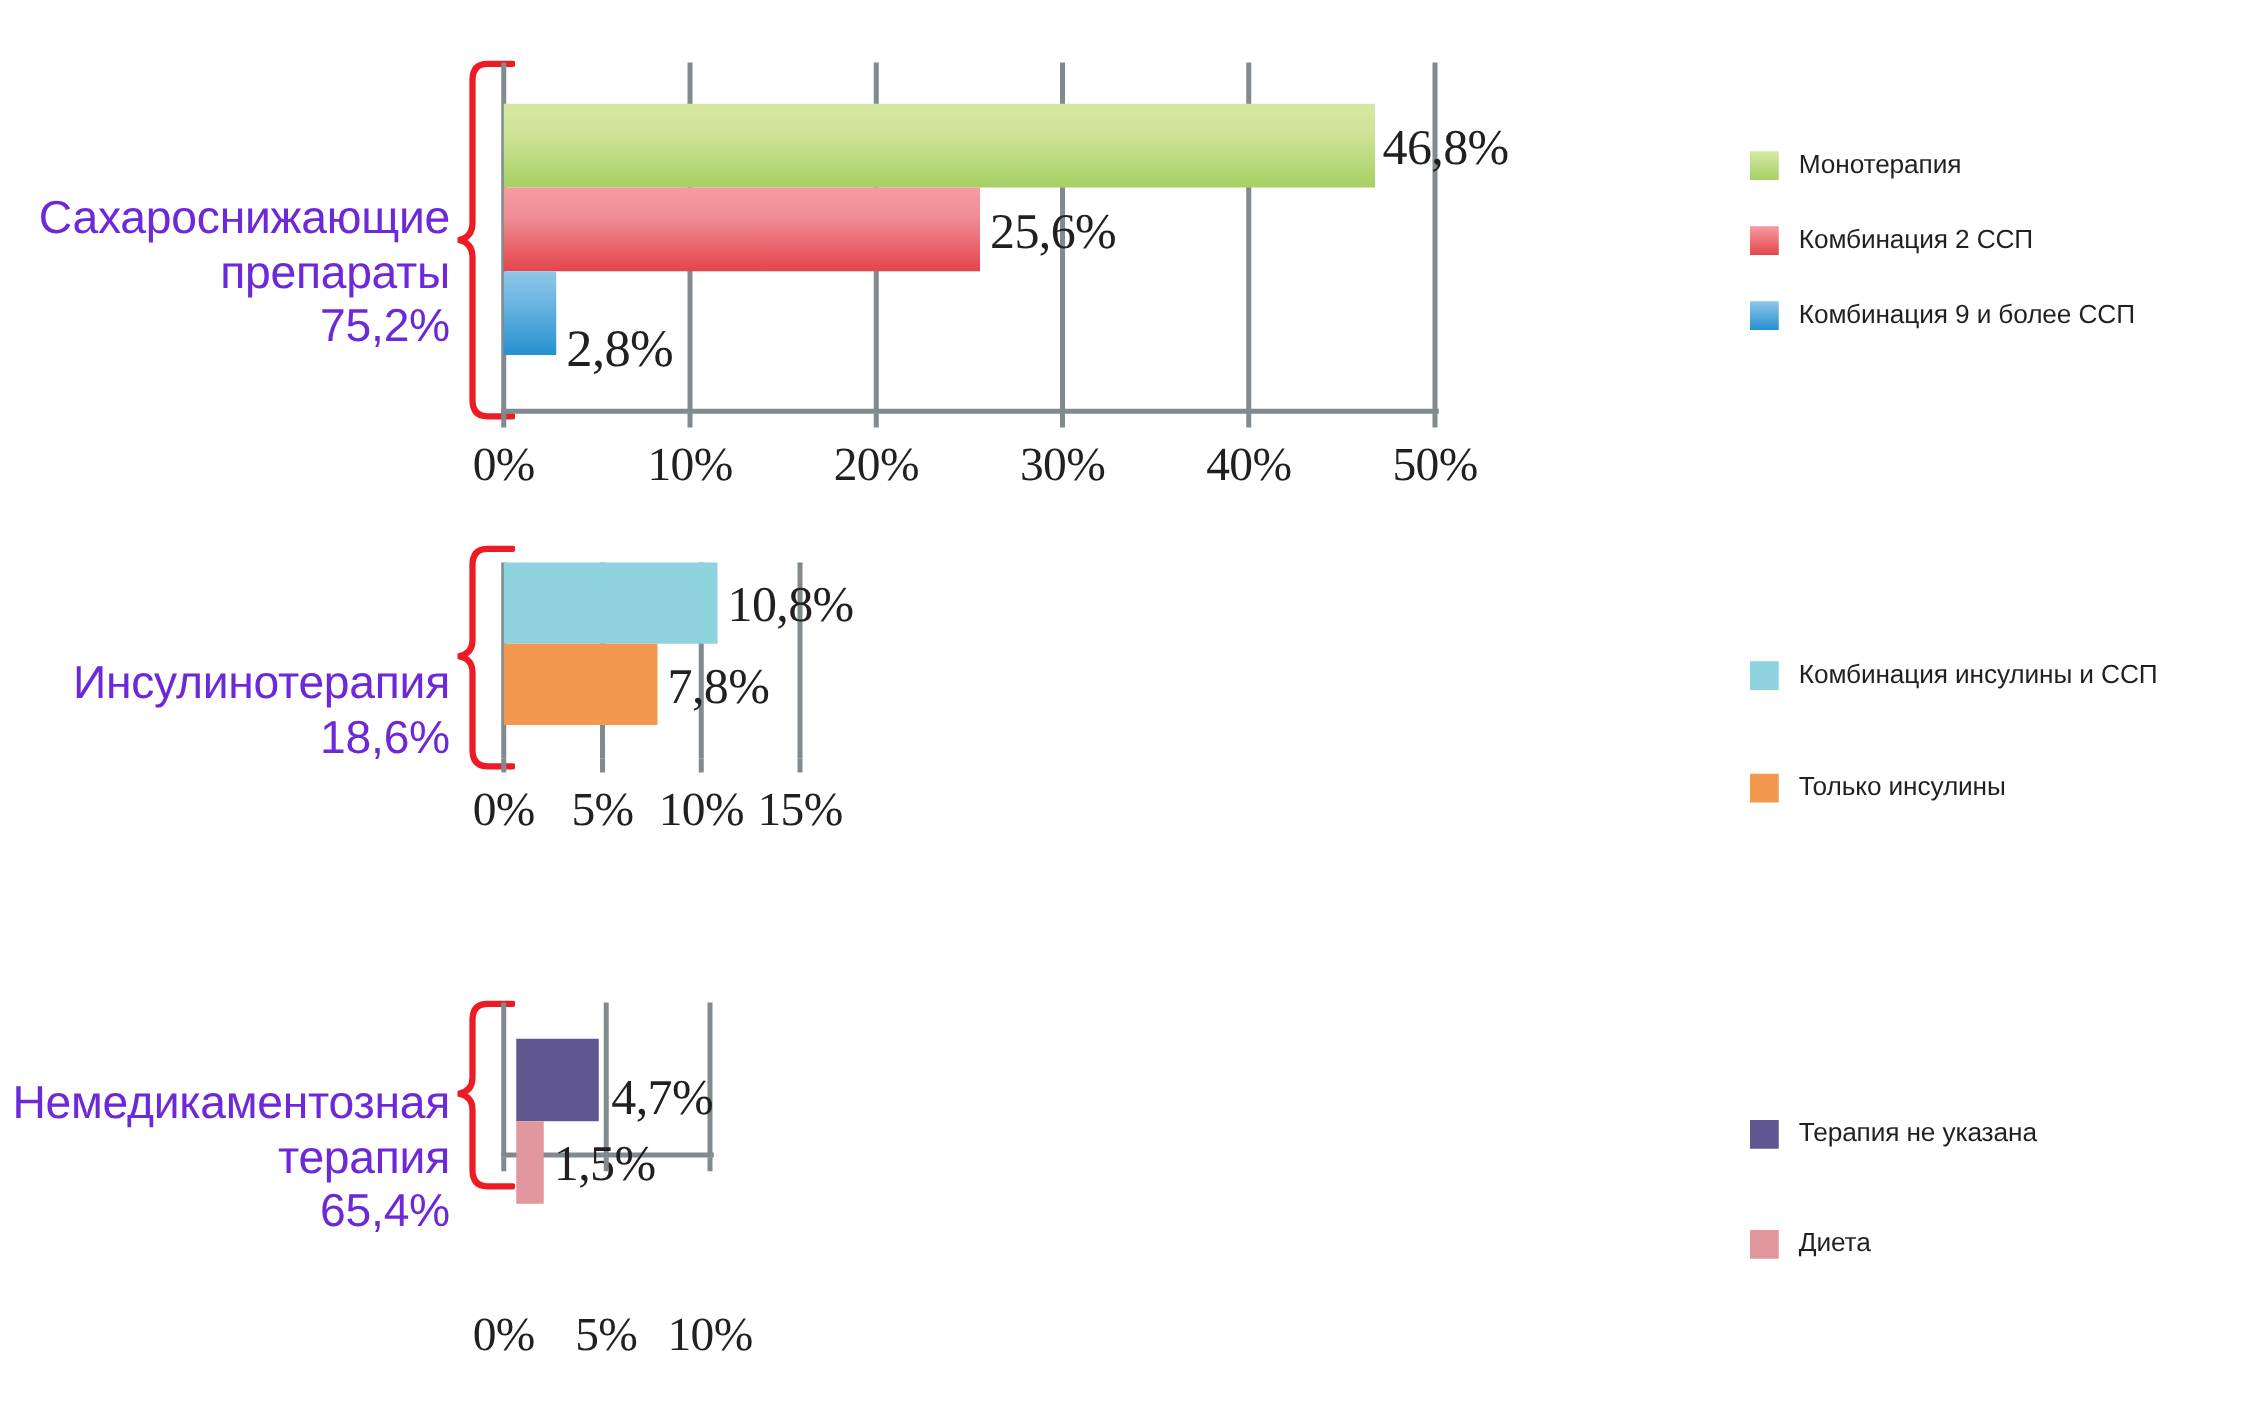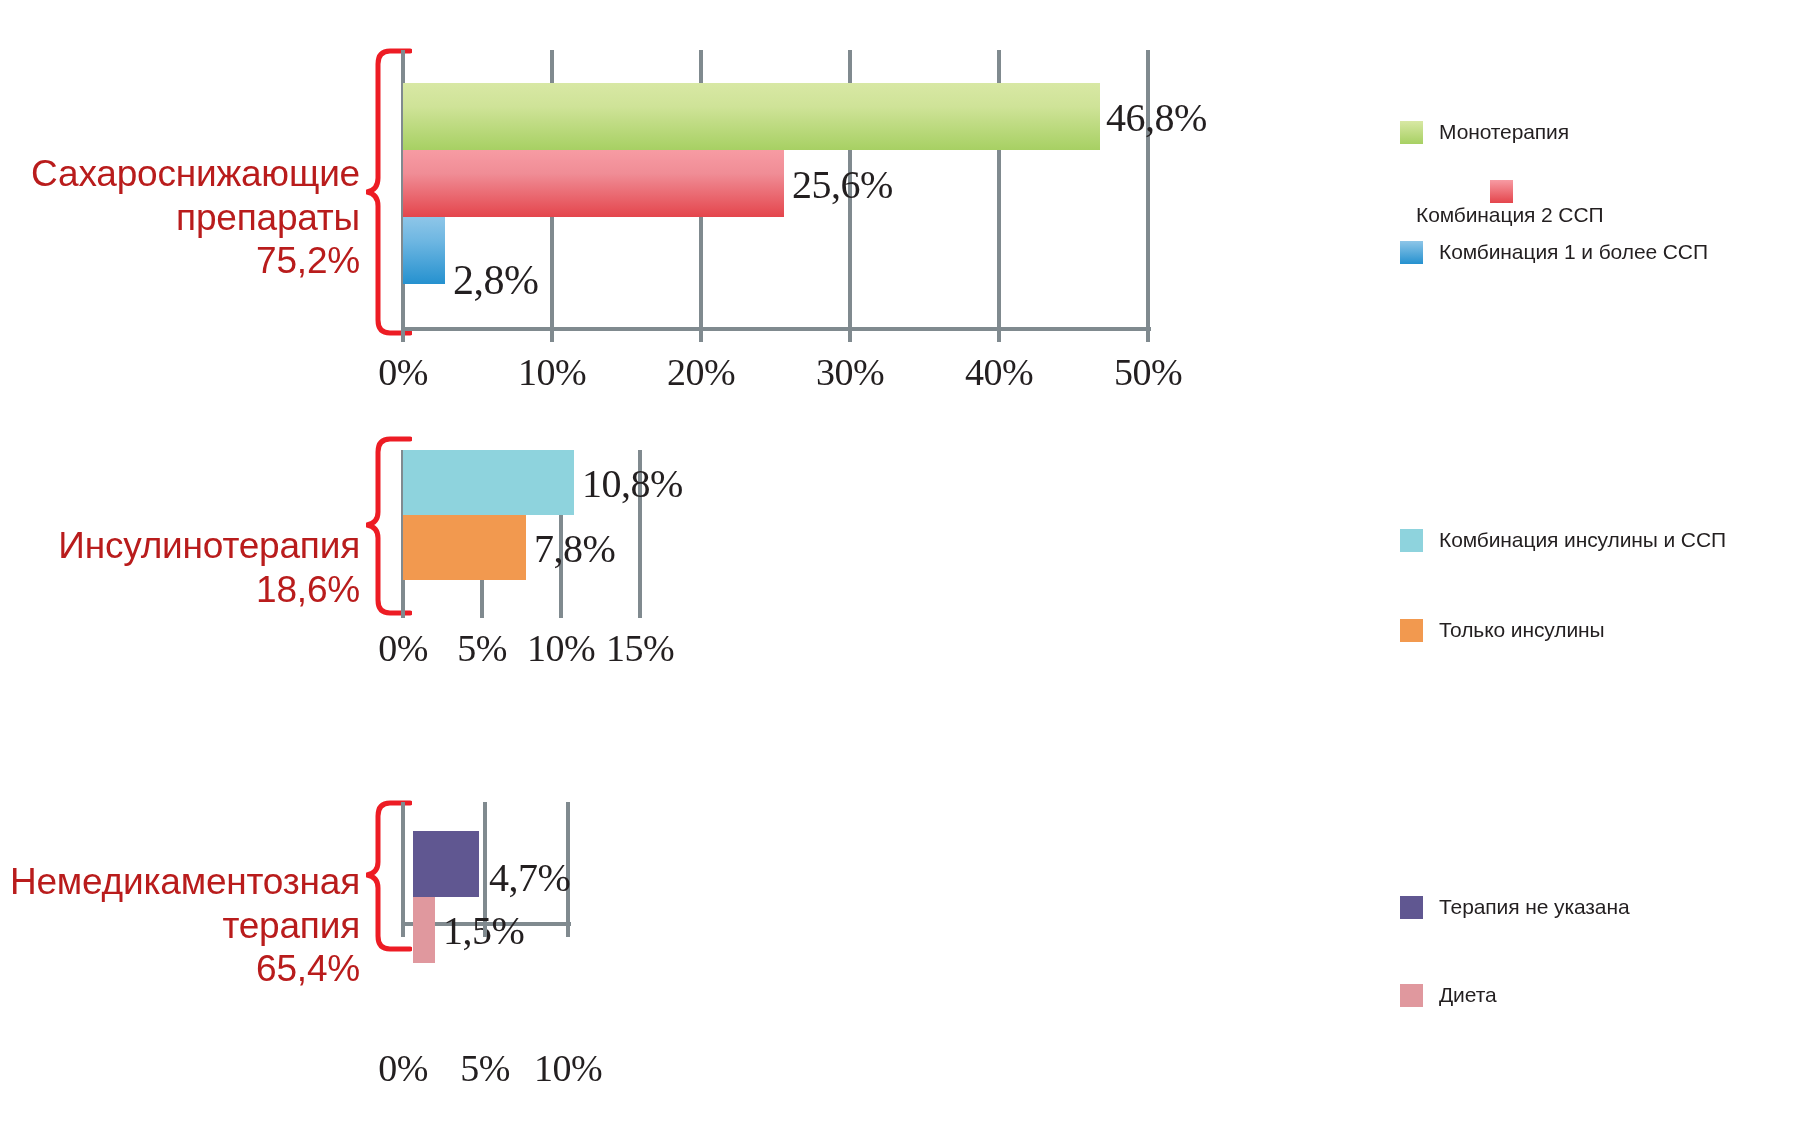--- a/index.html
+++ b/index.html
@@ -6,21 +6,21 @@
   body{
     width:1795px;height:1133px;background:#ffffff;
     font-family:"Liberation Sans","DejaVu Sans",sans-serif;
     color:#231f20;overflow:hidden;position:relative;
   }
   .panel{position:absolute;}
 
   
   .cat{
     position:absolute;text-align:right;line-height:1.18;
-    color:#b91c1c;font-weight:400;letter-spacing:-.2px;
+    color:#6d28d9;font-weight:400;letter-spacing:-.2px;
   }
   .cat .cat-name{display:block;}
   .cat .cat-val{display:block;}
 
   
   .plot{position:absolute;font-family:Liberation Serif, serif;}
   .gridlayer{position:absolute;inset:0;}
   .gline{position:absolute;top:0;bottom:0;width:4px;background:#808a8f;}
   .axisline{position:absolute;left:0;right:0;height:4px;background:#808a8f;}
   .tick{position:absolute;width:4px;height:11px;background:#808a8f;}
@@ -107,27 +107,27 @@
     <div class="xlab" style="left:449px;font-size:38px;">30%</div>
     <div class="xlab" style="left:598px;font-size:38px;">40%</div>
     <div class="xlab" style="left:747px;font-size:38px;">50%</div>
   </div>
 
   <div class="legend" style="left:1400px;top:120px;width:380px;height:190px;">
     <div class="legend-item" style="top:0px;left:0;">
       <span class="legend-swatch" style="background:linear-gradient(to bottom,#d8e8a4,#a7d063);"></span>
       <span class="legend-text">Монотерапия</span>
     </div>
-    <div class="legend-item" style="top:60px;left:0;flex-direction:column;">
+    <div class="legend-item" style="top:60px;left:0;">
       <span class="legend-swatch" style="background:linear-gradient(to bottom,#f79ba3,#e4454c);"></span>
       <span class="legend-text">Комбинация 2 ССП</span>
     </div>
     <div class="legend-item" style="top:120px;left:0;">
       <span class="legend-swatch" style="background:linear-gradient(to bottom,#8ec6e8,#2591cf);"></span>
-      <span class="legend-text">Комбинация 1 и более ССП</span>
+      <span class="legend-text">Комбинация 9 и более ССП</span>
     </div>
   </div>
 </div>
 
 <div class="panel">
 
   <div class="cat" style="left:20px;top:524px;width:340px;font-size:37px;">
     <span class="cat-name">Инсулинотерапия</span>
     <span class="cat-val">18,6%</span>
   </div>

